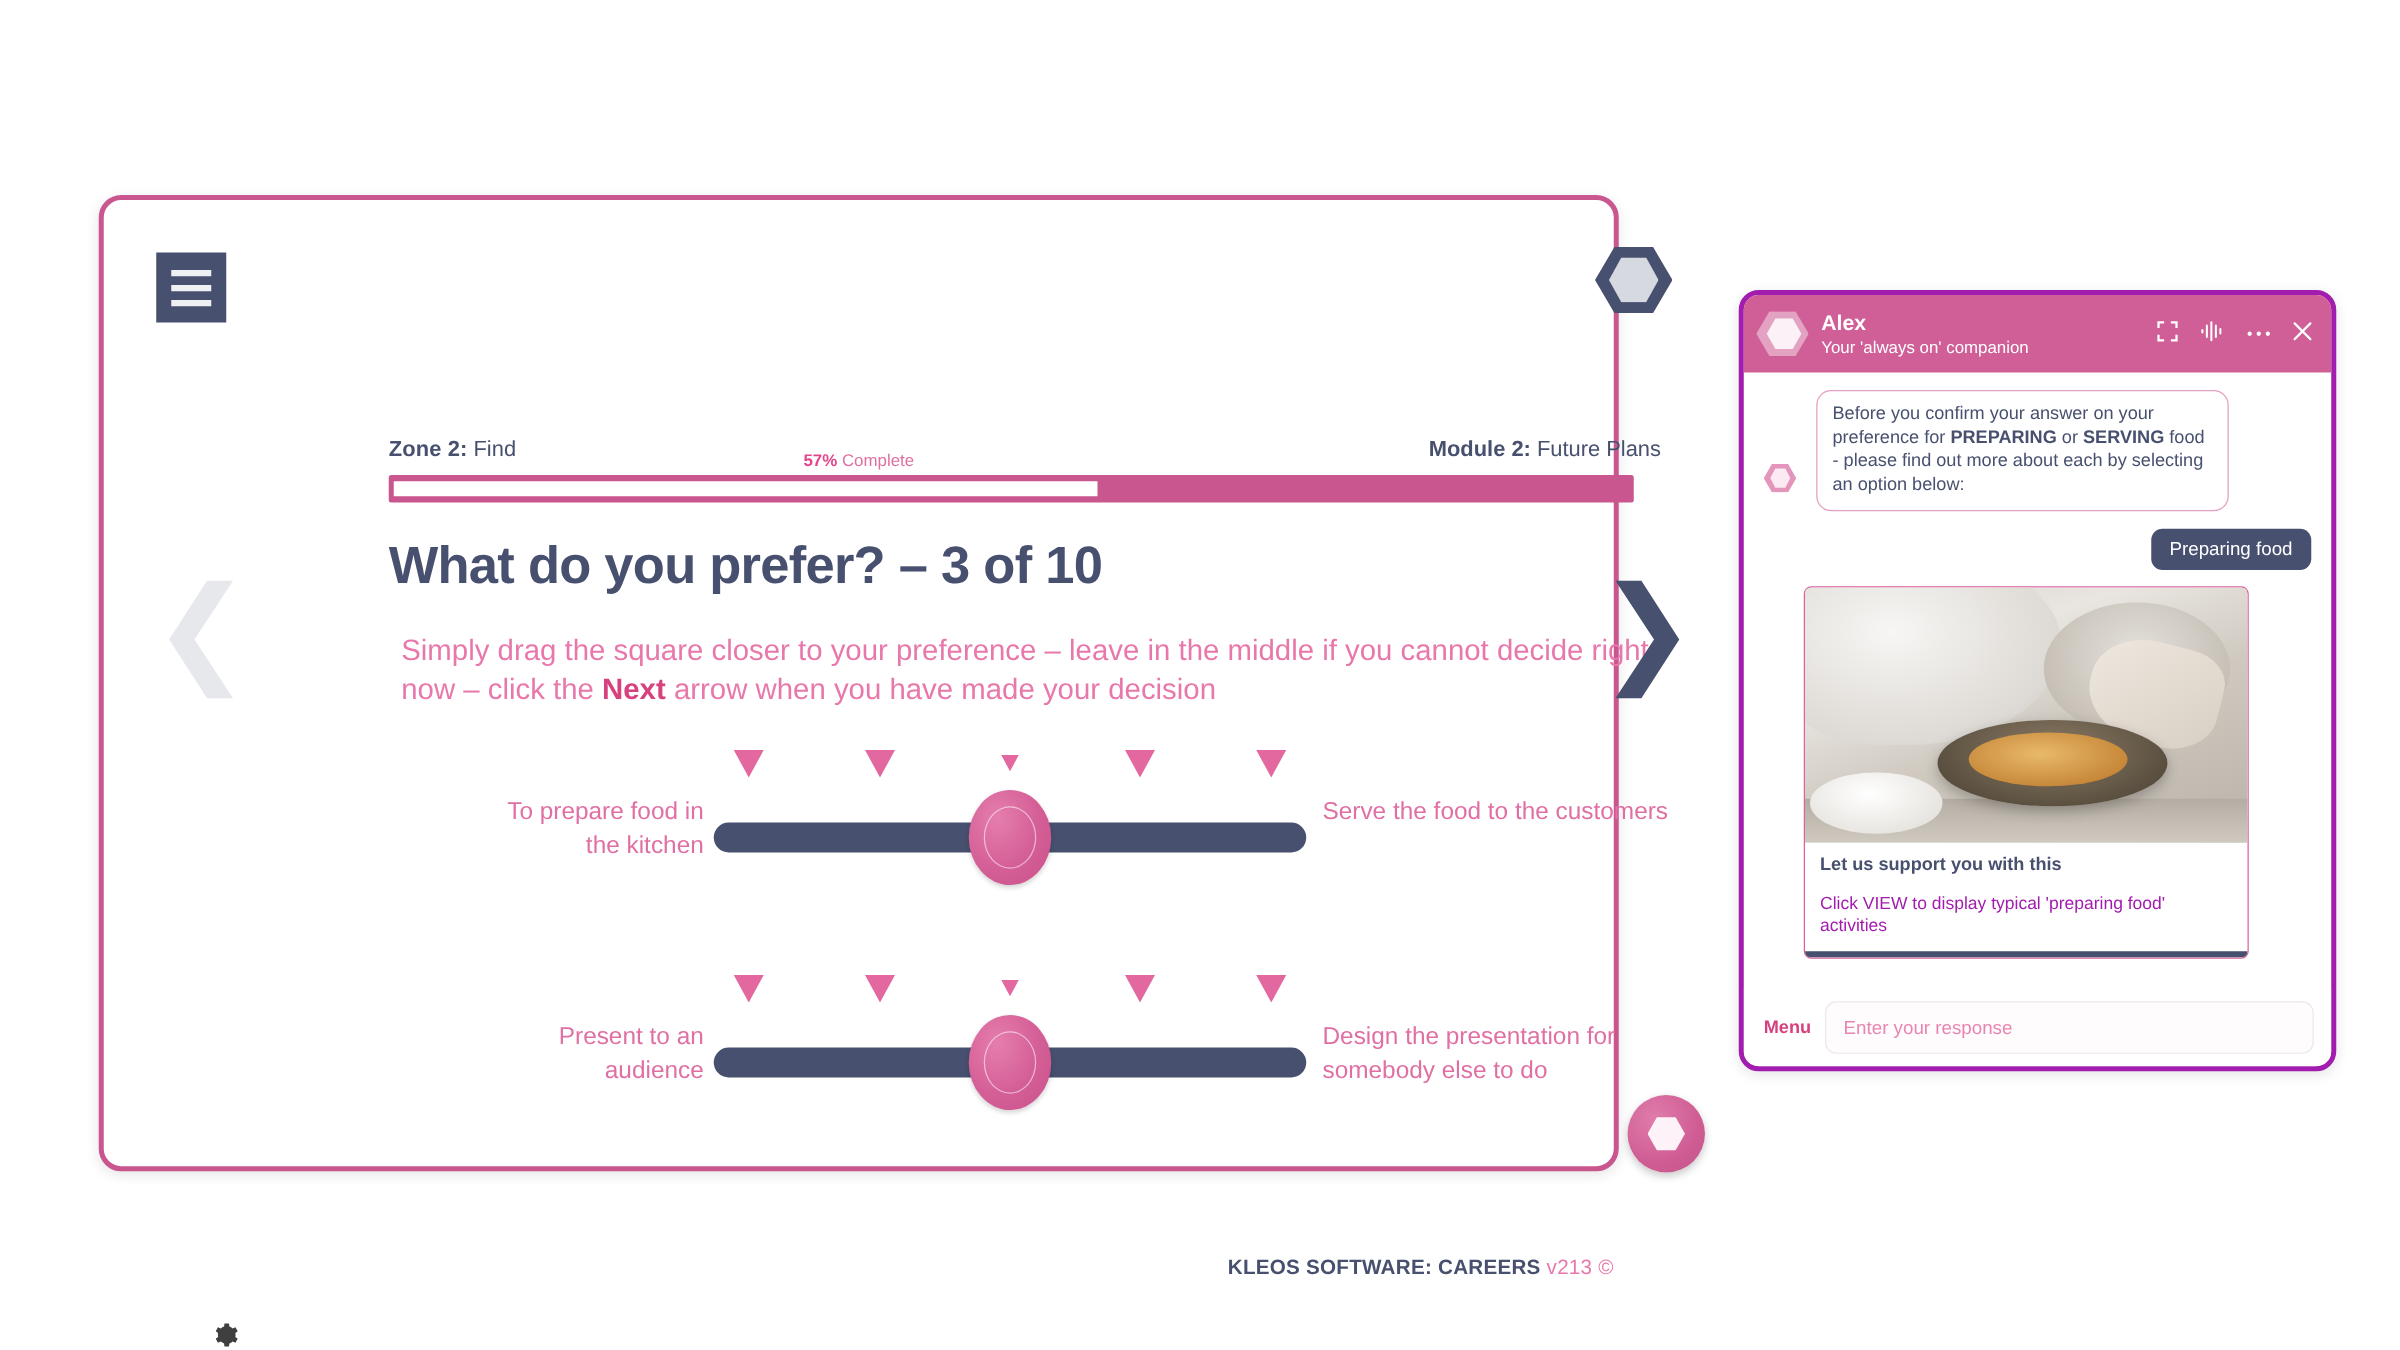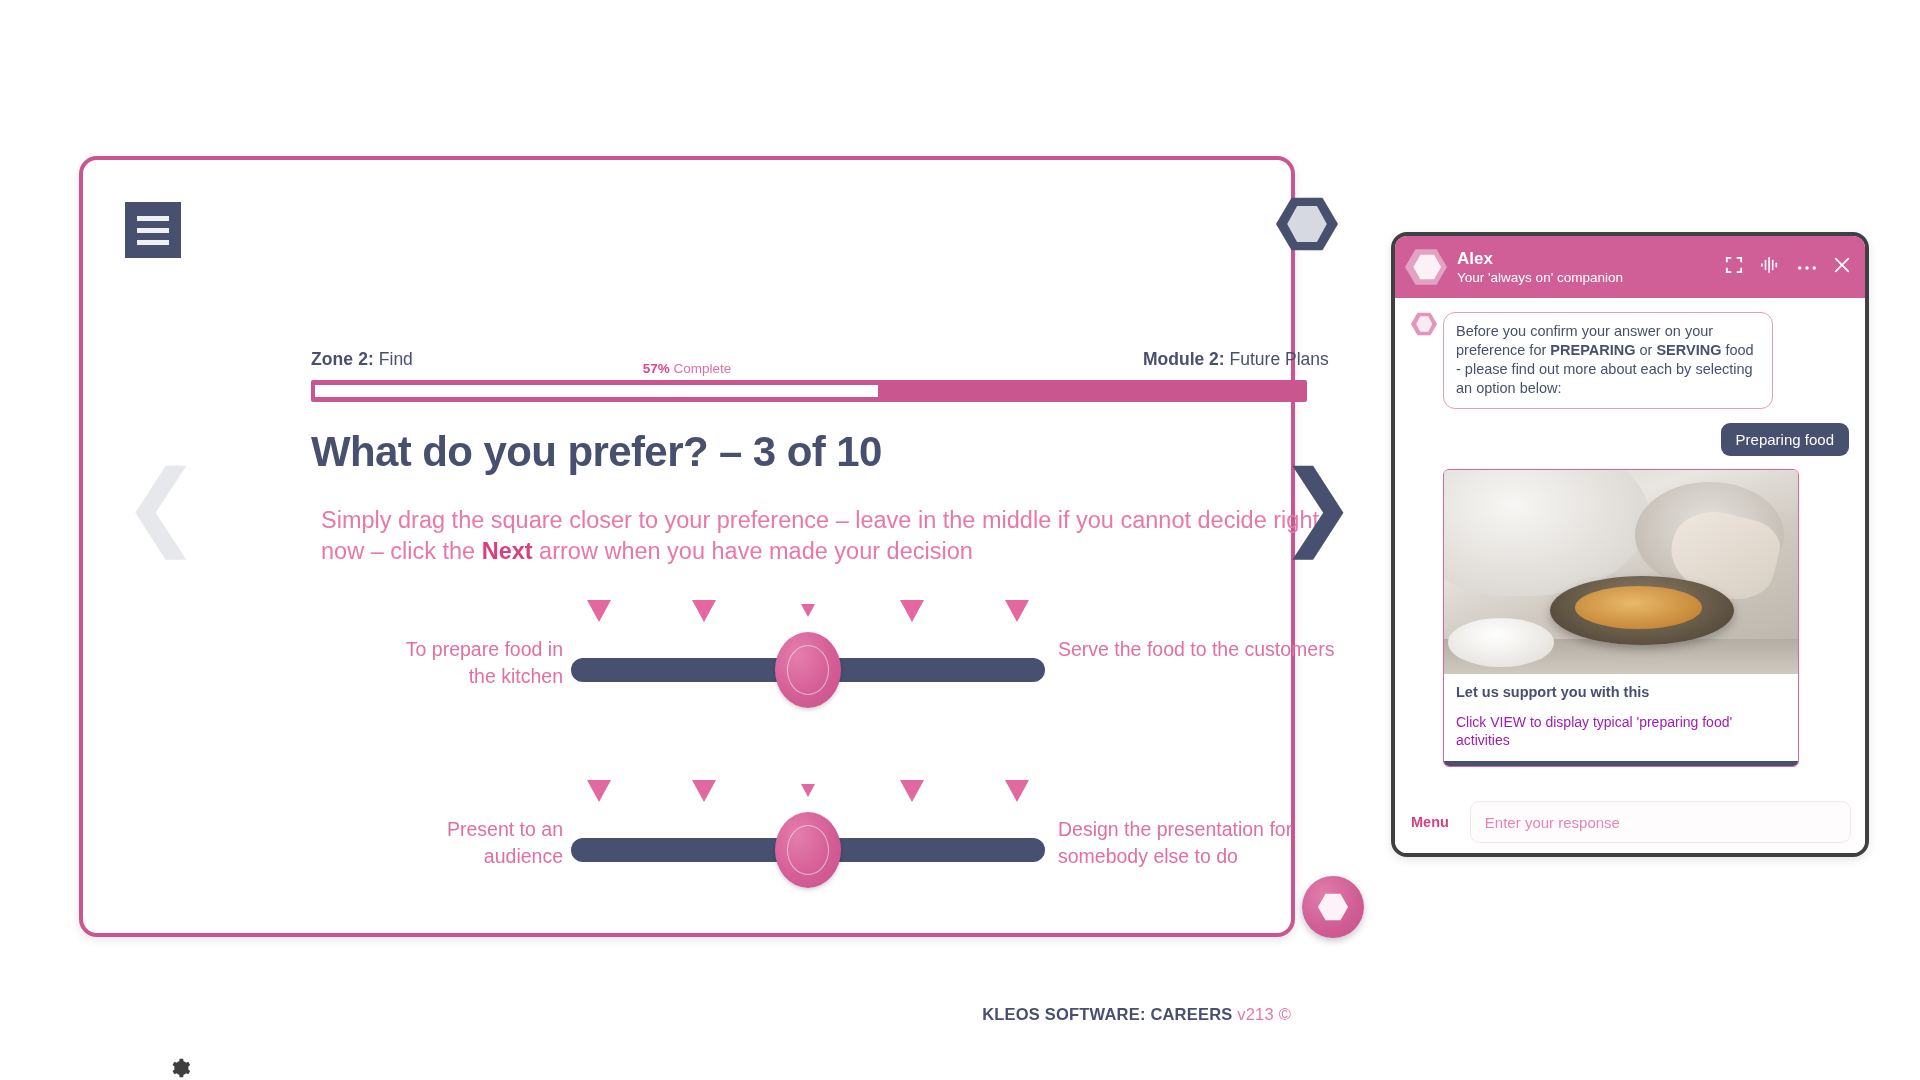--- a/index.html
+++ b/index.html
@@ -193,21 +193,21 @@
     color: #47506e; letter-spacing: .2px;
   }
   .footer .ver { color: #e878ab; font-weight: normal; }
 
   
   .chat {
     position: absolute;
     left: 1391px; top: 232px;
     width: 478px; height: 625px;
     background: #ffffff;
-    border: 4px solid #404040;
+    border: 4px solid #a21caf;
     border-radius: 16px;
     box-shadow: 0 3px 10px rgba(0,0,0,0.10);
     display: flex; flex-direction: column;
     overflow: hidden;
   }
   .chat-head {
     background: #cf5f96;
     height: 62px;
     display: flex; align-items: center;
     padding: 0 14px 0 10px;
@@ -229,21 +229,21 @@
   .chat-title { font-size: 17px; font-weight: bold; line-height: 1.25; }
   .chat-sub { font-size: 13.5px; line-height: 1.3; }
   .chat-icons { display: flex; align-items: center; gap: 16px; }
   .chat-icons > * { cursor: pointer; }
 
   .chat-body {
     flex: 1; padding: 14px 16px 6px 16px;
     overflow: hidden; position: relative;
   }
 
-  .bot-row { display: flex; gap: 6px; }
+  .bot-row { display: flex; align-items: flex-end; gap: 16px; }
   .bot-hex {
     width: 26px; height: 24px; flex: none; margin-bottom: 14px;
     background: #e395bb;
     clip-path: polygon(25% 3%, 75% 3%, 100% 50%, 75% 97%, 25% 97%, 0% 50%);
     position: relative;
   }
   .bot-hex::after {
     content: ""; position: absolute; left: 20%; top: 16%;
     width: 62%; height: 68%; background: #fbeaf2;
     clip-path: polygon(25% 3%, 75% 3%, 100% 50%, 75% 97%, 25% 97%, 0% 50%);
@@ -325,21 +325,21 @@
   .media-body { padding: 10px 12px 12px 12px; }
   .media-title {
     font-size: 14.5px; font-weight: bold; color: #47506e; margin-bottom: 13px;
   }
   .media-text { font-size: 14px; line-height: 1.3; color: #a21caf; }
   .media-bar { height: 5px; background: #47506e; }
 
   .chat-foot {
     flex: none; height: 62px;
     display: flex; align-items: center;
-    padding: 0 14px 0 16px; gap: 21px;
+    padding: 0 14px 0 16px; gap: 11px;
     background: #ffffff;
   }
   .menu-btn {
     font-size: 14.5px; font-weight: bold; color: #d8417f;
     cursor: pointer; white-space: nowrap;
   }
   .chat-input {
     flex: 1; height: 42px;
     border: 1.5px solid #efe7ec;
     border-radius: 9px;

